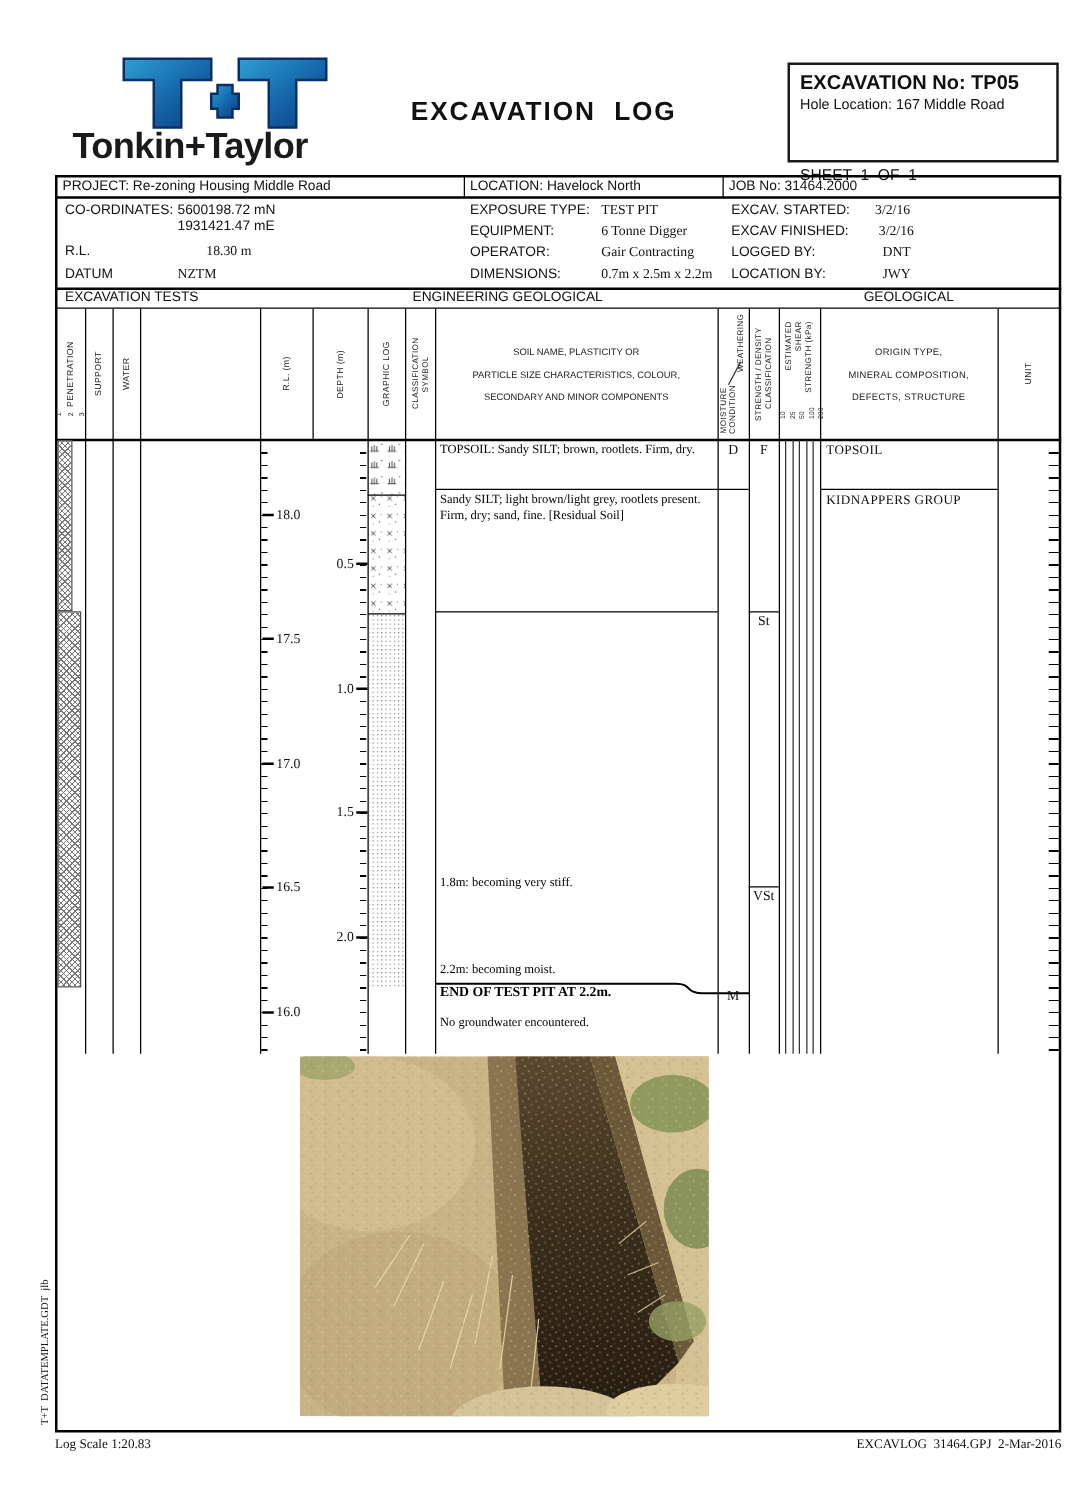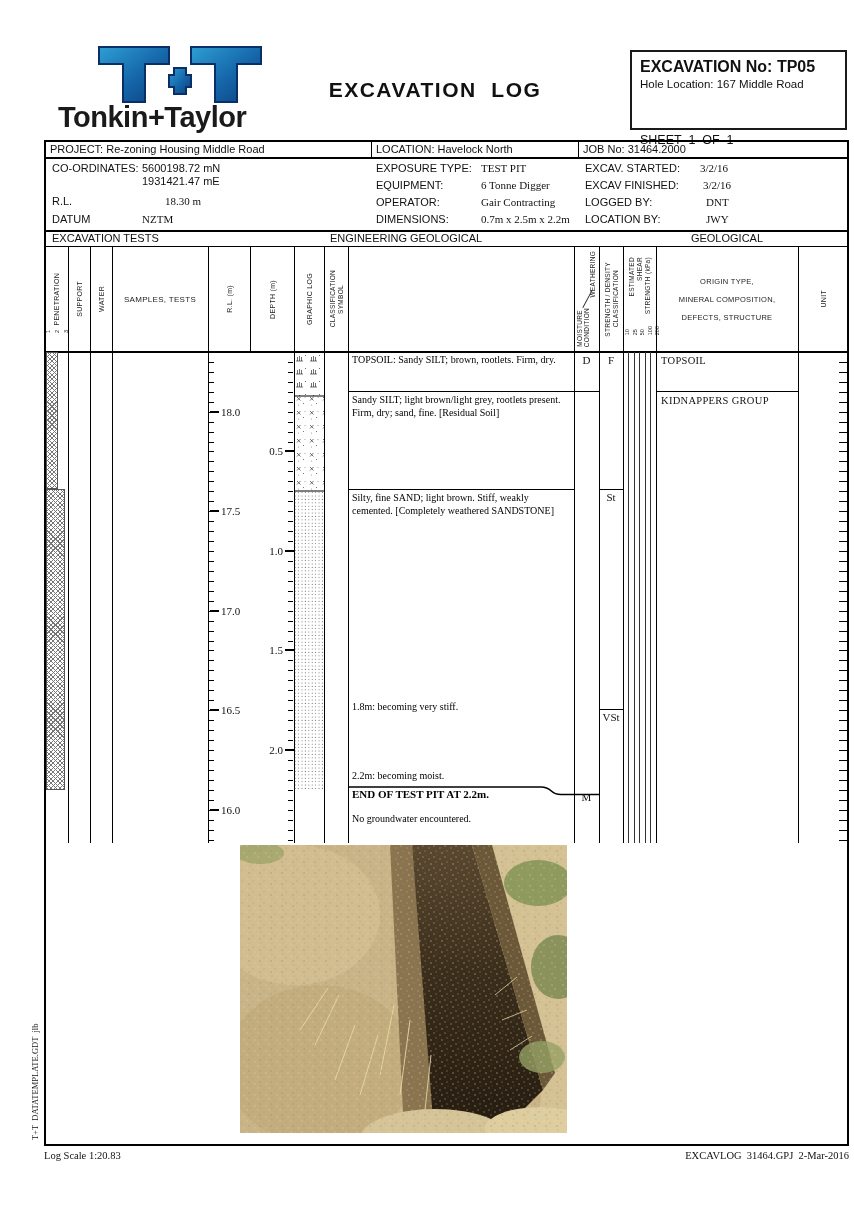--- a/index.html
+++ b/index.html
@@ -120,37 +120,39 @@
     <span class="scalenum">1</span>
     <span class="scalenum">2</span>
     <span class="scalenum">3</span>
   </div>
   <div class="hdrcell" style="left:68px;width:22px;">
     <span class="vt">SUPPORT</span>
     </div>
   <div class="hdrcell" style="left:90px;width:22px;">
     <span class="vt">WATER</span>
     </div>
-  <div class="hdrcell" style="left:112px;width:96px;font-size:8px;">
-    <span>SAMPLES, TESTS</span>
-    </div>
   <div class="hdrcell" style="left:208px;width:42px;">
     <span class="vt">R.L. (m)</span>
     </div>
   <div class="hdrcell" style="left:250px;width:44px;">
     <span class="vt">DEPTH (m)</span>
     </div>
   <div class="hdrcell" style="left:294px;width:30px;">
     <span class="vt">GRAPHIC LOG</span>
     </div>
   <div class="hdrcell hdr2" style="left:324px;width:24px;">
     <span class="vt">CLASSIFICATION</span>
     <span class="vt">SYMBOL</span>
     </div>
 
+  <div class="soilhdr">
+    <div>SOIL NAME, PLASTICITY OR</div>
+    <div>PARTICLE SIZE CHARACTERISTICS, COLOUR,</div>
+    <div>SECONDARY AND MINOR COMPONENTS</div>
+  </div>
 
   <div class="hdrcell" style="left:574px;width:25px;">
     <span class="vt" style="position:absolute;left:2px;bottom:4px;font-size:6.5px;"><span>MOISTURE</span></span>
     <span class="vt" style="position:absolute;left:9px;bottom:4px;font-size:6.5px;"><span>CONDITION</span></span>
     <div style="position:absolute;left:13px;top:42px;width:1.2px;height:20px;background:#333;transform:rotate(28deg);"></div>
     <span class="vt" style="position:absolute;right:3px;top:4px;font-size:6.5px;"><span>WEATHERING</span></span>
   </div>
   <div class="hdrcell hdr2" style="left:599px;width:24px;">
     <span class="vt">STRENGTH / DENSITY</span>
     <span class="vt">CLASSIFICATION</span>
@@ -274,21 +276,20 @@
   <div class="hl" style="left:599px;top:489px;width:24px;height:1px;"></div>
   <div class="hl" style="left:599px;top:709px;width:24px;height:1px;"></div>
   <div class="abs" style="left:348px;top:784px;">
     <svg width="252" height="14" viewBox="0 0 252 14">
       <path d="M0,3 H193 C205,3 201,10.5 213,10.5 H252" fill="none" stroke="#000" stroke-width="1.6"></path>
     </svg>
   </div>
 
   <div class="desc" style="top:354px;">TOPSOIL: Sandy SILT; brown, rootlets. Firm, dry.</div>
   <div class="desc" style="top:394px;">Sandy SILT; light brown/light grey, rootlets present. Firm, dry; sand, fine. [Residual Soil]</div>
-  <div class="desc" style="top:492px;">Silty, fine SAND; light brown. Stiff, weakly cemented. [Completely weathered SANDSTONE]</div>
   <div class="desc" style="top:701px;">1.8m: becoming very stiff.</div>
   <div class="desc" style="top:770px;">2.2m: becoming moist.</div>
   <div class="desc" style="top:788px;font-weight:bold;font-size:11px;">END OF TEST PIT AT 2.2m.</div>
   <div class="desc" style="top:813px;">No groundwater encountered.</div>
 
   <div class="mark" style="left:574px;width:25px;top:354px;">D</div>
   <div class="mark" style="left:574px;width:25px;top:791px;">M</div>
   <div class="mark" style="left:599px;width:24px;top:354px;">F</div>
   <div class="mark" style="left:599px;width:24px;top:491px;">St</div>
   <div class="mark" style="left:599px;width:24px;top:711px;">VSt</div>

